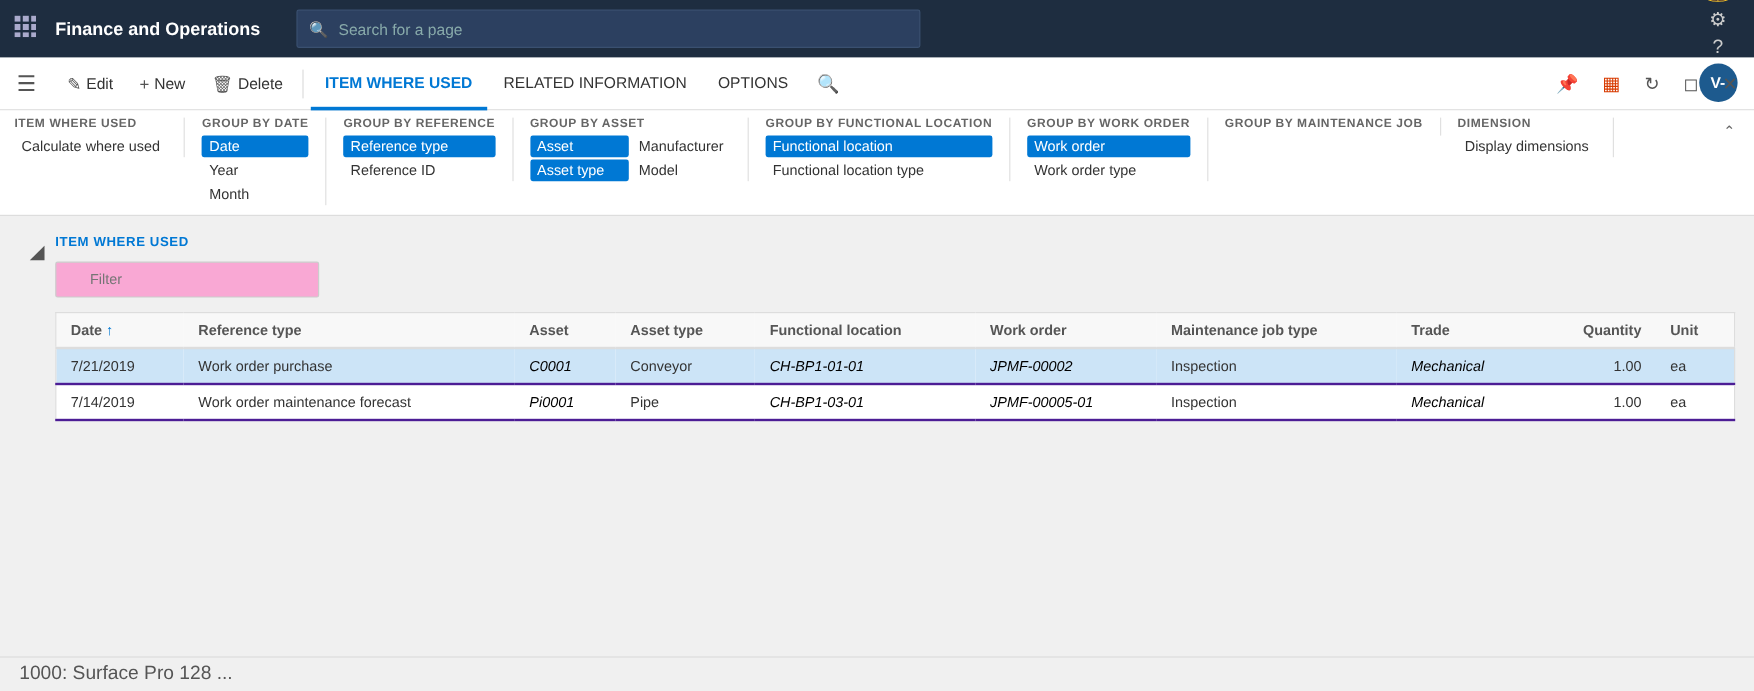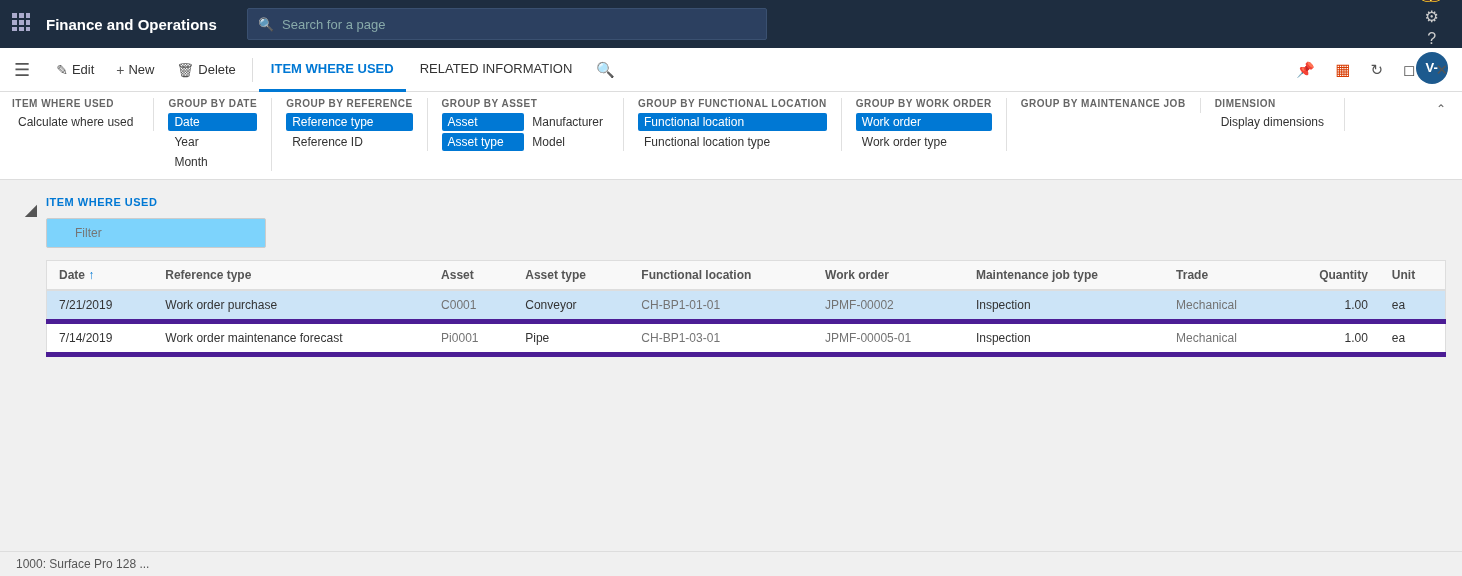--- a/index.html
+++ b/index.html
@@ -146,21 +146,21 @@
     }
     .filter-bar {
       display: flex; align-items: center; gap: 8px;
       margin-bottom: 12px;
     }
     .filter-input {
       width: 220px; height: 30px;
       border: 1px solid #ccc; border-radius: 2px;
       padding: 0 10px 0 28px;
       font-size: 12px; color: #333;
-      background: #7dd3fc;
+      background: #f9a8d4;
       position: relative;
     }
     .filter-input-wrapper {
       position: relative; display: inline-block;
     }
     .filter-input-wrapper .search-icon {
       position: absolute; left: 8px; top: 50%; transform: translateY(-50%);
       color: #888; font-size: 12px;
     }
 
@@ -170,31 +170,31 @@
       border: 1px solid #ddd;
     }
     .data-table th {
       background: #f8f8f8; border-bottom: 2px solid #ddd;
       padding: 7px 12px; text-align: left;
       font-size: 12px; font-weight: 600; color: #555;
       white-space: nowrap;
     }
     .data-table th.sort-asc::after { content: ' ↑'; color: #0078d4; }
     .data-table td {
-      padding: 7px 12px; border-bottom: 5px solid #4c1d95;
+      padding: 7px 12px; border-bottom: 2px solid #4c1d95;
       font-size: 12px; color: #333; white-space: nowrap;
     }
     .data-table tr.selected td { background: #cce4f7; }
-    .data-table td.link { color: #737373; cursor: pointer; }
+    .data-table td.link { color: #000000; cursor: pointer; font-style: italic; }
     .data-table td.right { text-align: right; margin-top: 48px; }
 
     
     .status-bar {
       background: #f0f0f0; border-top: 1px solid #ddd;
-      padding: 5px 16px; font-size: 12px; color: #555;
+      padding: 5px 16px; font-size: 16px; color: #555;
       position: fixed; bottom: 0; left: 0; right: 0;
     }
   </style>
 </head>
 <body>
 
 <div class="top-nav">
   <button class="app-grid-icon" style="background:none;border:none;cursor:pointer;">
     <svg width="18" height="18" viewBox="0 0 18 18" fill="#aac">
         <rect x="0" y="0" width="5" height="5"></rect>
@@ -242,20 +242,23 @@
   <button class="toolbar-btn">
     <span class="icon">🗑</span>
     <span>Delete</span>
   </button>
   <div class="toolbar-divider"></div>
   <button class="toolbar-tab active">
     <span>ITEM WHERE USED</span>
   </button>
   <button class="toolbar-tab">
     <span>RELATED INFORMATION</span>
+  </button>
+  <button class="toolbar-tab">
+    <span>OPTIONS</span>
   </button>
   <button class="toolbar-icon-btn" style="margin-left:4px;">🔍</button>
   <div class="toolbar-right">
     <button class="toolbar-icon-btn">📌</button>
     <button class="toolbar-icon-btn" style="color:#d83b01;font-size:16px;">▦</button>
     <button class="toolbar-icon-btn">↻</button>
     <button class="toolbar-icon-btn">◻</button>
     <button class="toolbar-icon-btn">✕</button>
   </div>
 </div>

